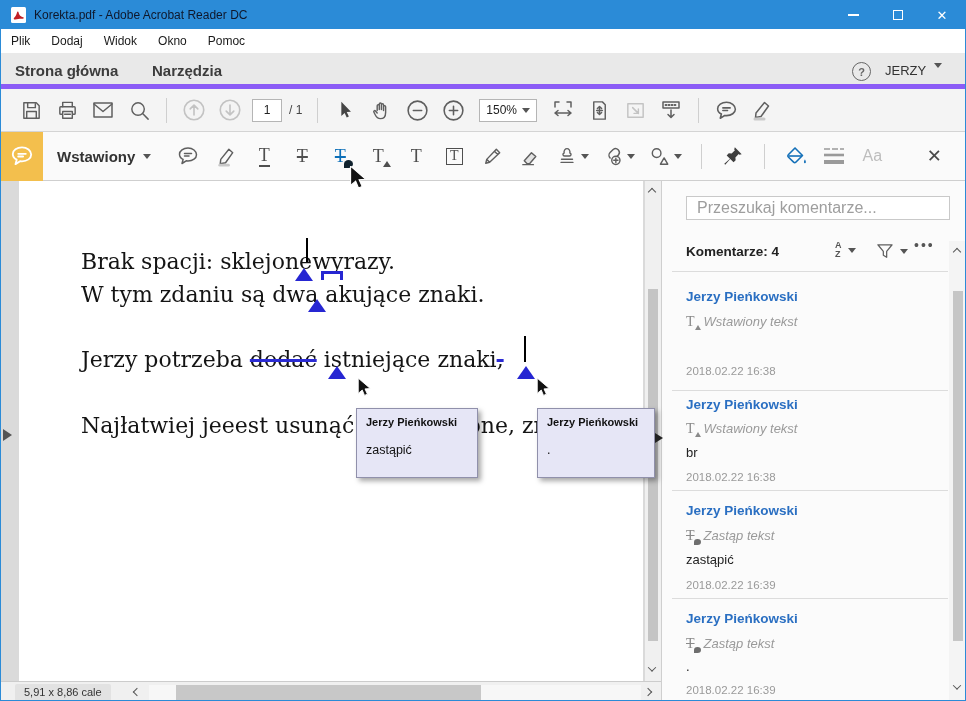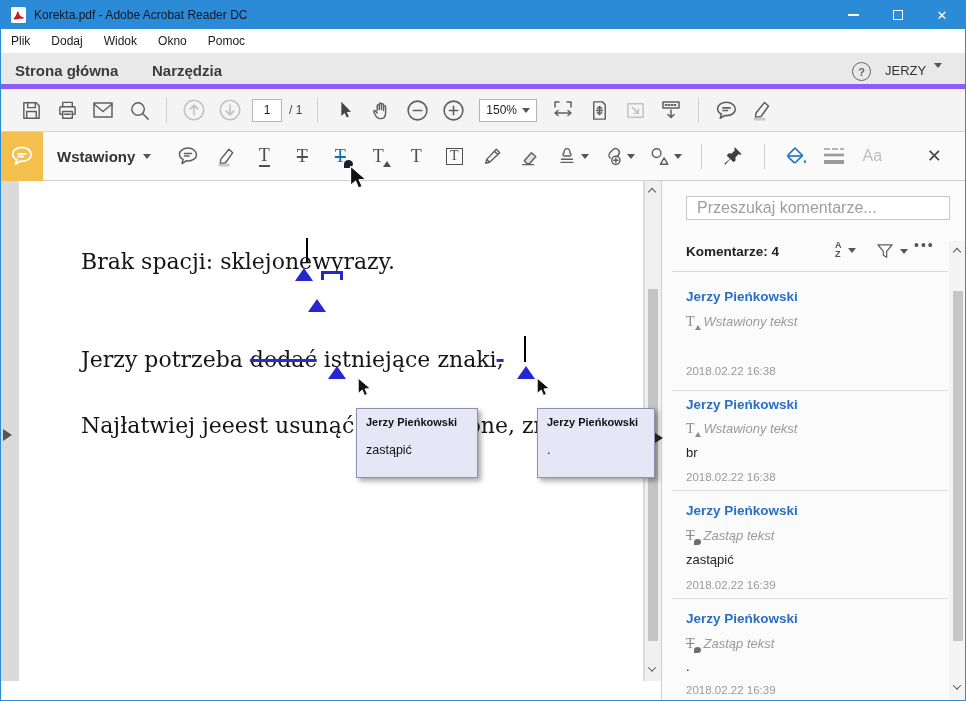--- a/index.html
+++ b/index.html
@@ -354,20 +354,21 @@
 
 
   <svg class="mptr" style="left:348px;top:165px" width="19" height="24" viewBox="0 0 12 15">
     <path d="M1 0 L1 12.2 L4.2 9.5 L6 13.8 L8.3 12.8 L6.4 8.6 L10.6 8.3 Z" fill="#111" stroke="#fff" stroke-width="0.7"></path>
   </svg>
 
   <div class="docarea">
     <div class="page"></div>
 
     <div class="docline" style="left:80px;top:68px">Brak spacji: sklejonewyrazy.</div>
+    <div class="docline" style="left:80px;top:101px">W tym zdaniu są dwa akujące znaki.</div>
     <div class="docline" style="left:80px;top:166px"><span>Jerzy potrzeba </span><span class="bstruck">dodać</span><span> istniejące znaki</span><span class="bstruck">,</span></div>
     <div class="docline" style="left:80px;top:232px">Najłatwiej jeeest usunąć niepotrzebne, znaki</div>
 
     <div class="tcursor" style="left:305px;top:57px;height:24px"></div>
     <div class="bcaret" style="left:294px;top:87px"></div>
     <div class="bbracket" style="left:320px;top:90px"></div>
     <div class="bcaret" style="left:307px;top:118px"></div>
     <div class="bcaret" style="left:327px;top:185px"></div>
     <div class="bcaret" style="left:516px;top:185px"></div>
     <div class="tcursor" style="left:523px;top:155px;height:26px"></div>
@@ -391,20 +392,28 @@
 
     <div class="expandarrow"></div>
 
     <div class="vscroll">
       <span class="chev c-up sb-arrow" style="top:8px"></span>
       <div class="vthumb" style="top:108px;height:352px"></div>
       <span class="chev c-down sb-arrow" style="top:485px"></span>
     </div>
   </div>
 
+  <div class="statusbar">
+    <span class="sizechip">5,91 x 8,86 cale</span>
+    <span class="chev c-left" style="position:absolute;left:133px;top:7px"></span>
+    <div class="htrack">
+      <div class="hthumb"></div>
+    </div>
+    <span class="chev c-right" style="position:absolute;left:644px;top:7px"></span>
+  </div>
 
   <div class="sidebar">
     <input class="searchbox" placeholder="Przeszukaj komentarze..." style="">
     <span class="cmt-count">Komentarze: 4</span>
 
     <div class="sorticon">
       <span class="az">
           <span>A</span>
           <span>Z</span>
         </span>

